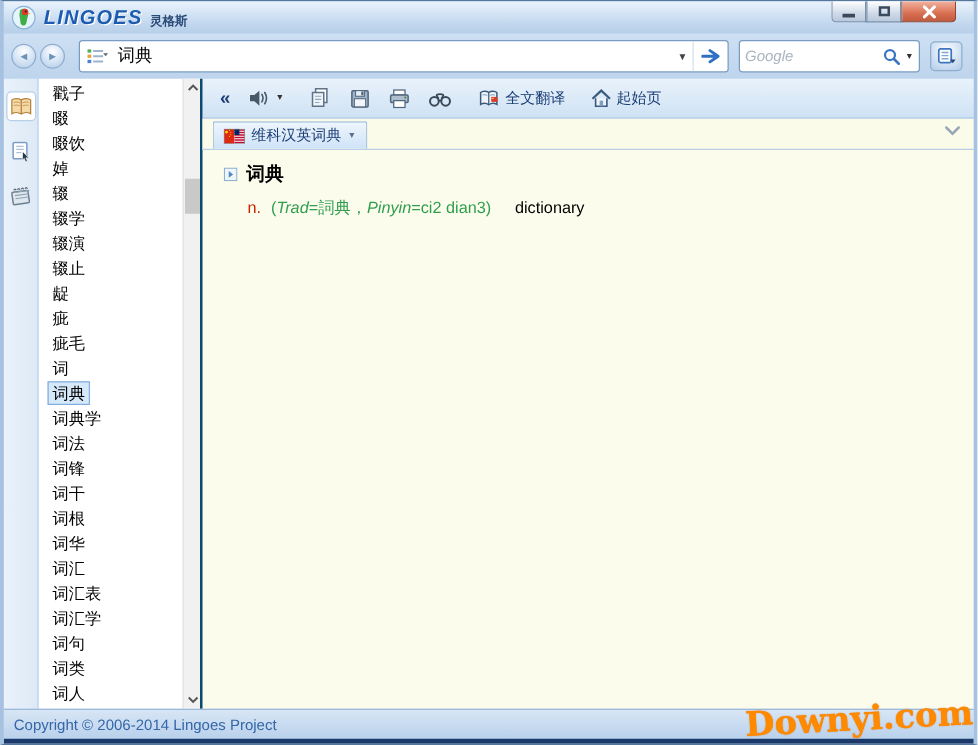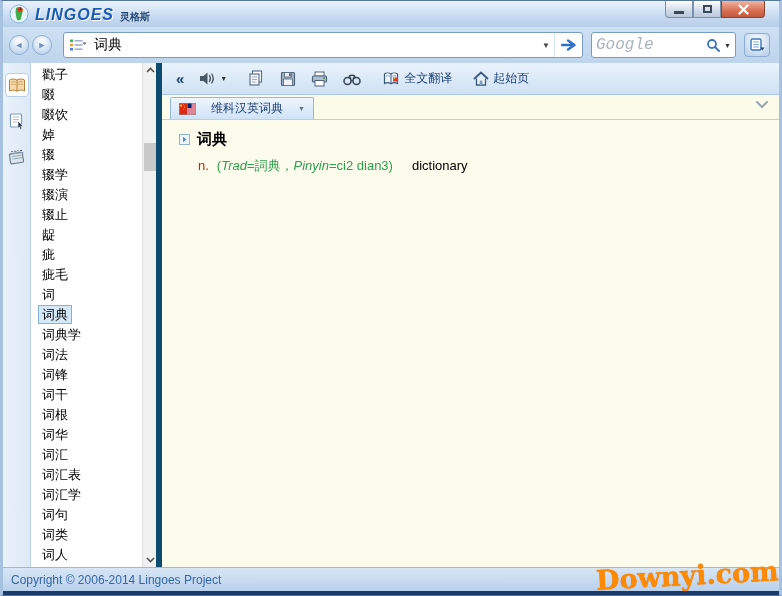--- a/index.html
+++ b/index.html
@@ -56,41 +56,41 @@
   .combo-drop { width:16px; text-align:center; color:#444; font-size:8px; cursor:pointer; }
   .go-btn {
     width:28px; height:24px; border-left:1px solid #d5e2ef; display:flex;
     align-items:center; justify-content:center; cursor:pointer;
   }
   .google-box {
     margin-left:8px; height:26px; width:145px; background:#fff;
     border:1px solid #7a9cc4; border-radius:3px; display:flex; align-items:center; padding:0 4px;
   }
   .google-box input {
-    flex:1; min-width:0; border:none; outline:none; font-size:16px;
-    font-family:Liberation Mono, monospace; background:transparent; color:#737373;
+    flex:1; min-width:0; border:none; outline:none; font-size:12px;
+    font-family:Liberation Sans, sans-serif; background:transparent; color:#737373;
   }
   .google-box input::placeholder { color:#a9b4bf; font-style:italic; }
   .menu-btn {
     margin-left:8px; width:26px; height:24px; border-radius:4px; cursor:pointer;
     border:1px solid #8fadd0;
     background:radial-gradient(circle at 50% 30%, #ffffff, #cfe0f2 60%, #b3cce8);
     display:flex; align-items:center; justify-content:center;
   }
   
   .main { position:absolute; left:0; top:62px; right:0; bottom:28px; display:flex; }
   .iconstrip {
     width:28px; background:linear-gradient(90deg,#eaf2fa,#dce9f6);
     border-right:1px solid #c0d4ea; padding-top:10px;
     display:flex; flex-direction:column; align-items:center; gap:12px;
   }
   .strip-item { width:24px; height:24px; display:flex; align-items:center; justify-content:center;
     border-radius:4px; cursor:pointer; }
   .strip-item.active { background:#fff; border:1px solid #b8cfe8; }
-  .wordpanel { width:131px; background:#fff; position:relative; border-right:6px solid #0c4a6e; }
+  .wordpanel { width:131px; background:#fff; position:relative; border-right:2px solid #0c4a6e; }
   .word-list { position:absolute; left:0; top:2px; right:14px; bottom:0; overflow:hidden; }
   .word-item { height:20px; line-height:20px; font-size:13px; color:#000;
     padding-left:7px; white-space:nowrap; cursor:pointer; }
   .word-item span { padding:1px 3px; border:1px solid transparent; }
   .word-item.selected span { background:#d6e9fb; border:1px solid #84aede; }
   
   .vscroll { position:absolute; top:0; right:0; width:14px; bottom:0;
     background:#f1f1f1; border-left:1px solid #e2e2e2; }
   .vs-arrow { position:absolute; left:0; width:14px; height:14px; display:flex;
     align-items:center; justify-content:center; cursor:pointer; color:#666; }
@@ -105,21 +105,21 @@
   }
   .tool-btn { display:flex; align-items:center; gap:4px; padding:2px 4px; cursor:pointer;
     font-size:12px; color:#1c3f77; }
   .collapse-glyph { font-size:15px; font-weight:bold; color:#1c3f77; }
   .mini-caret { font-size:7px; color:#333; }
   .tabbar {
     height:25px; background:#fbfbe9; border-bottom:1px solid #b9cfe6;
     display:flex; align-items:flex-end; padding:0 8px; position:relative;
   }
   .dict-tab {
-    display:inline-flex; align-items:center; gap:15px; height:22px; padding:0 8px;
+    display:inline-flex; align-items:center; gap:5px; height:22px; padding:0 8px;
     background:linear-gradient(#eef5fd,#cfe3f7); border:1px solid #94b8dd;
     border-bottom:none; border-radius:2px 2px 0 0; font-size:12px; color:#1c3f77;
     cursor:pointer;
   }
   .tab-chevron { position:absolute; right:10px; top:5px; cursor:pointer; }
   .page { flex:1; background:#fcfcec; padding:10px 0 0 17px; overflow:hidden; }
   .head-row { display:flex; align-items:center; gap:7px; }
   .headword { font-size:15px; font-weight:bold; color:#000; }
   .def-row { margin:8px 0 0 19px; font-size:13px; }
   .pos { color:#cc2200; margin-right:8px; }

